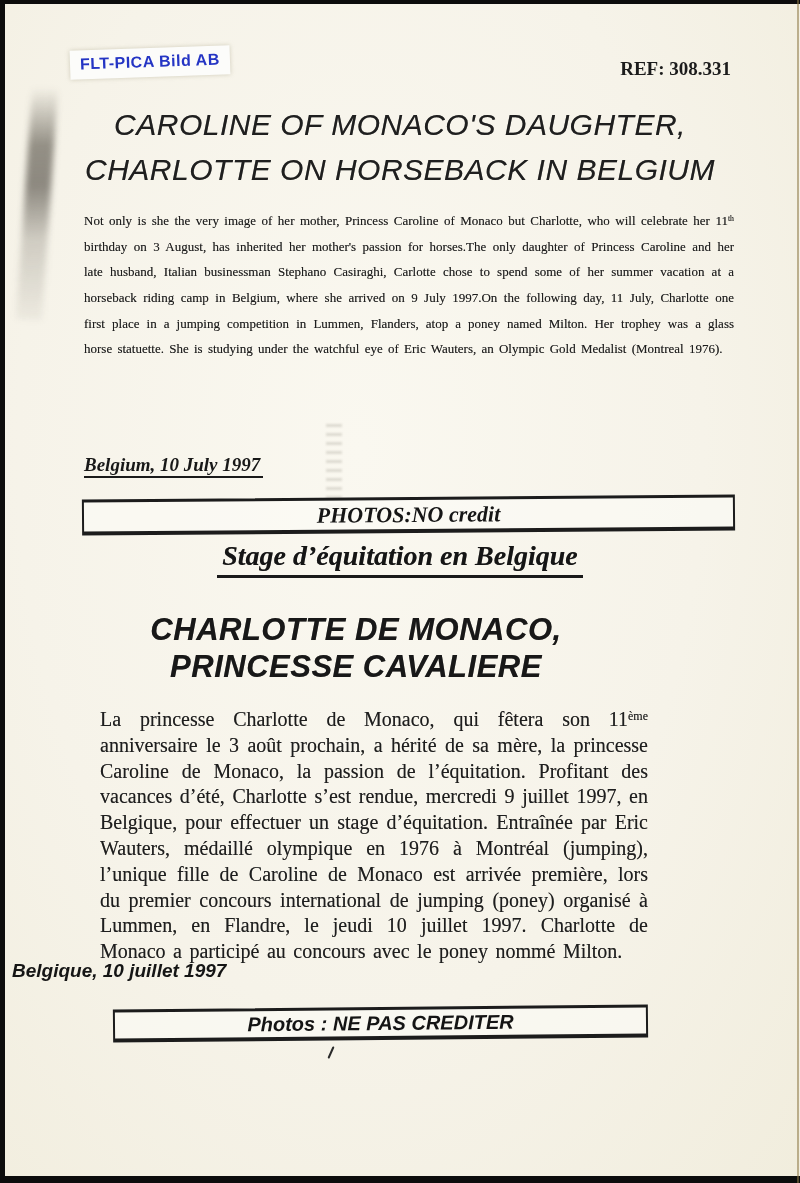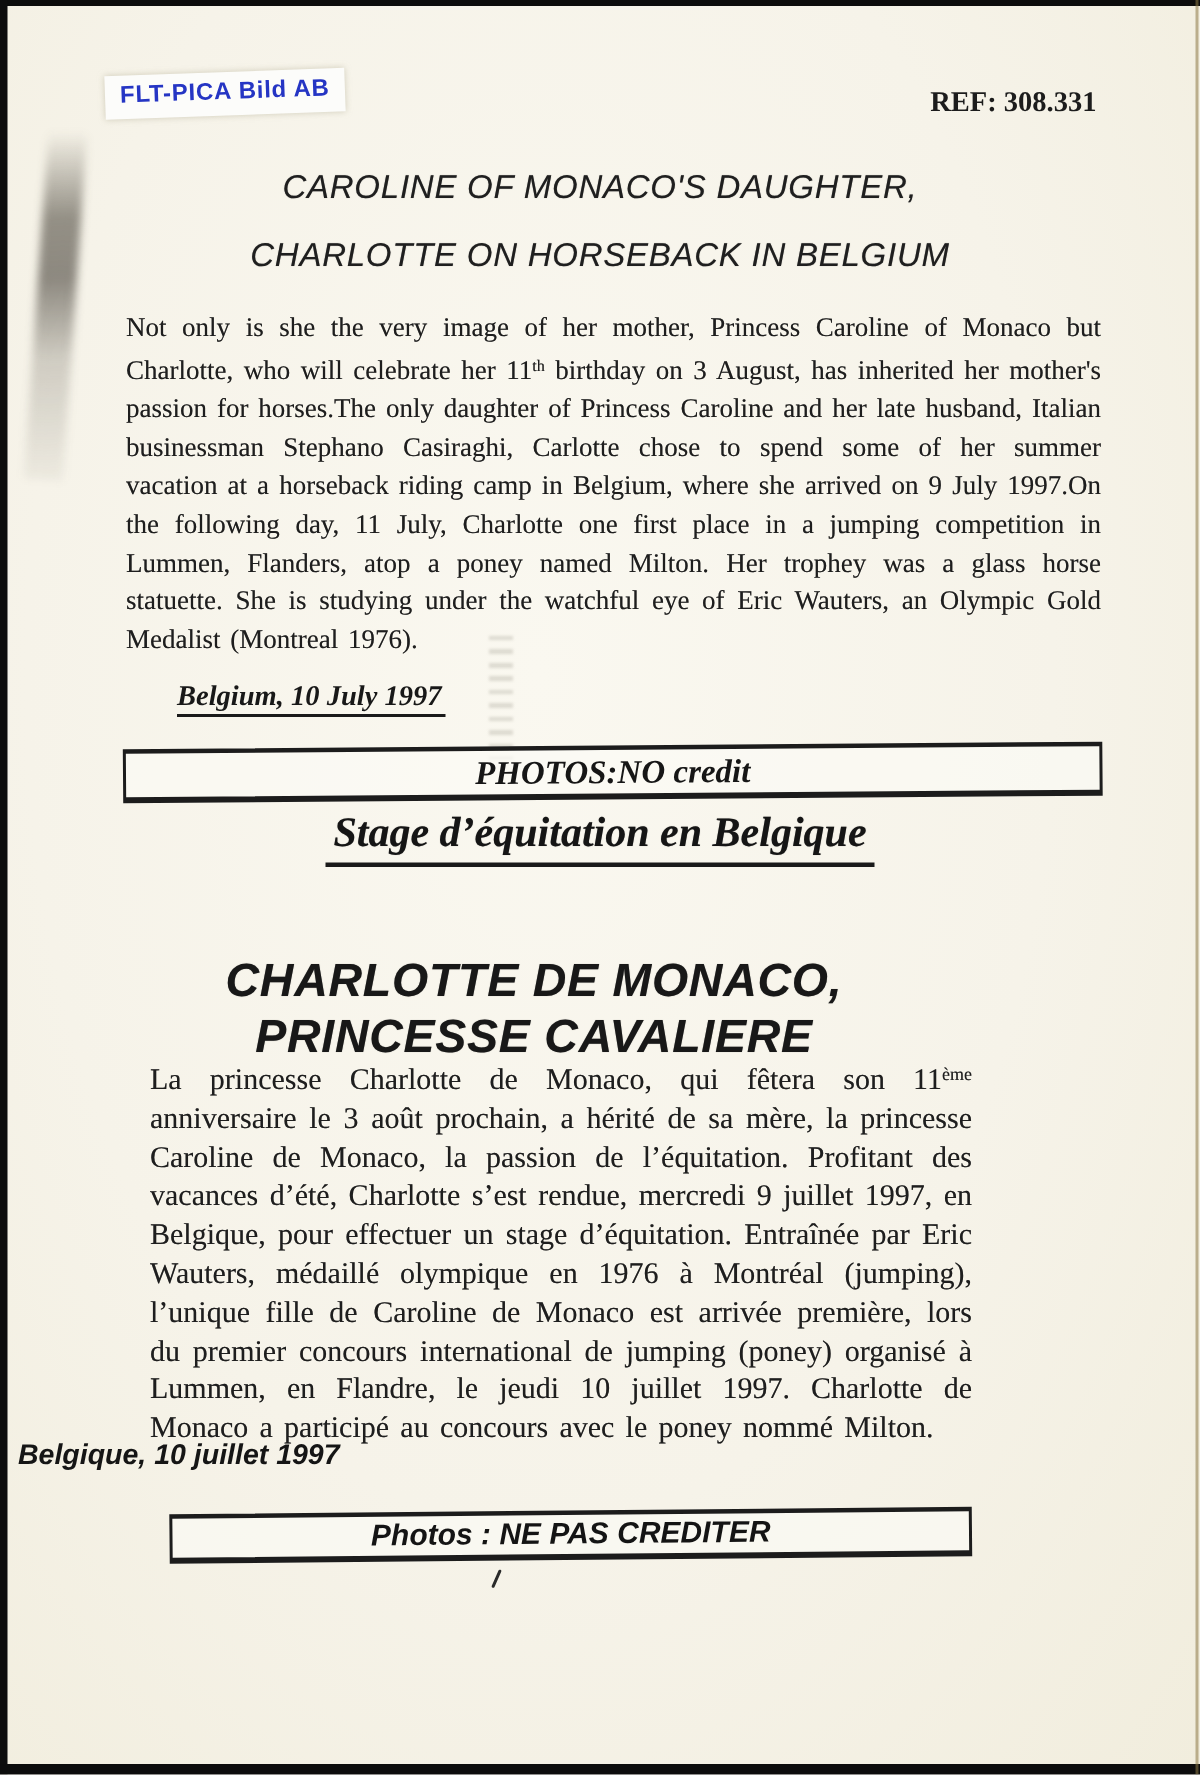--- a/index.html
+++ b/index.html
@@ -50,33 +50,33 @@
     font-family:"Liberation Serif", serif;
     font-weight:bold; font-size:19px;
     color:#1c1c1c;
   }
 
   
   .en-title {
     position:absolute; left:0; top:102px; width:800px;
     text-align:center;
     font-family:"Liberation Sans", sans-serif;
-    font-style:italic; font-size:22px; line-height:45px;
+    font-style:italic; font-size:30px; line-height:45px;
     letter-spacing:.5px; color:#1f1f1f;
     text-shadow:0 0 .5px rgba(30,30,30,.55);
   }
   .en-body {
     position:absolute; left:84px; top:206px; width:650px; margin:0;
-    font-size:18px; line-height:25.7px; word-spacing:2px;
+    font-size:13px; line-height:25.7px; word-spacing:2px;
     text-align:justify; color:#1e1e1e;
     text-shadow:0 0 .4px rgba(30,30,30,.5);
   }
   .en-dateline {
     position:absolute; left:84px; top:454px;
-    font-weight:bold; font-style:italic; font-size:19px; color:#181818;margin-left:34px;
+    font-weight:bold; font-style:italic; font-size:19px; color:#181818;
   }
   .en-dateline .ul { border-bottom:2.5px solid #1a1a1a; padding:0 3px 1px 0; }
 
   .credit-box {
     position:absolute; text-align:center;
     border:solid #1c1c1c; border-width:3px 2px 4px 2px;
     background:rgba(252,251,246,.6);
   }
   .en-credit {
     left:82px; top:497px; width:653px; height:36px;
@@ -95,21 +95,20 @@
     margin-left:20px;
   }
   .fr-subtitle .ul2 { border-bottom:3px solid #1a1a1a; padding:0 5px 4px 5px; }
 
   .fr-title {
     position:absolute; left:0; top:611px; width:712px; text-align:center;
     font-family:"Liberation Sans", sans-serif;
     font-weight:bold; font-style:italic; font-size:31px; line-height:37px;
     color:#181818; letter-spacing:.5px;
     text-shadow:0 0 .5px rgba(20,20,20,.5);
-    margin-top:24px;
   }
   .fr-body {
     position:absolute; left:100px; top:704px; width:548px; margin:0;
     font-size:20px; line-height:25.8px; word-spacing:2.5px;
     text-align:justify; color:#1e1e1e;
     text-shadow:0 0 .4px rgba(30,30,30,.5);
   }
   .fr-dateline {
     position:absolute; left:12px; top:960px; width:756px; text-align:left;
     font-family:"Liberation Sans", sans-serif;

